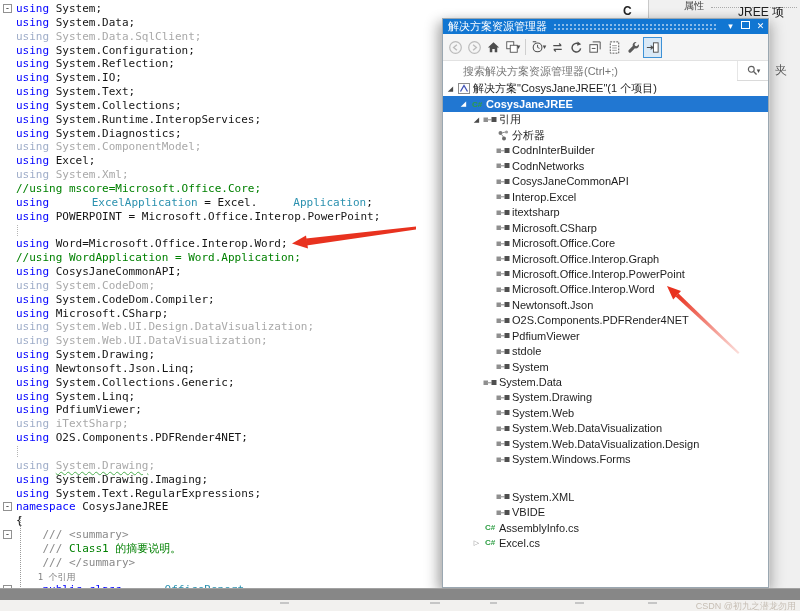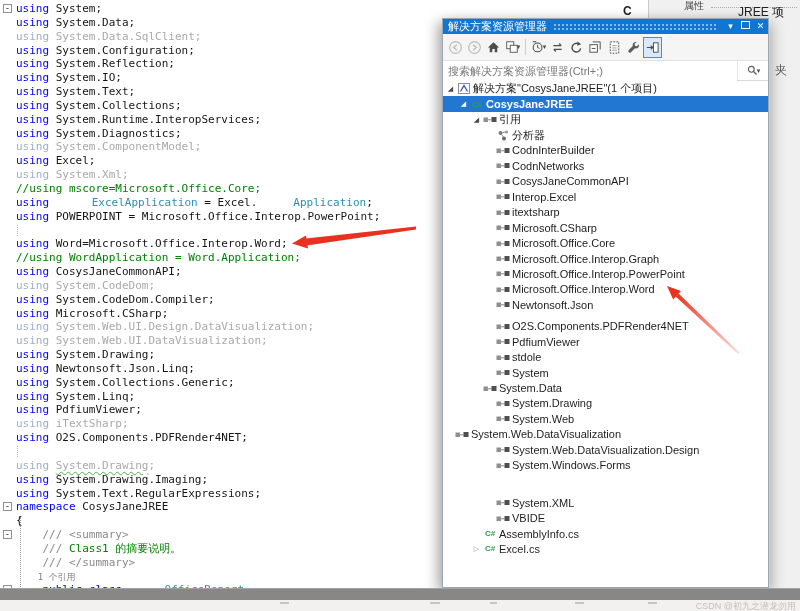--- a/index.html
+++ b/index.html
@@ -48,21 +48,21 @@
         background-size:4px 4px;}
   .winbtn{width:15px;height:13px;color:#fff;font-size:9px;line-height:13px;text-align:center;cursor:default;}
   .winbtn .sq{display:inline-block;width:7px;height:6px;border:1px solid #fff;text-decoration:none;}
   .toolbar{height:26px;background:#f5f5f5;border-bottom:1px solid #e2e2e2;display:flex;
            align-items:center;padding-left:3px;}
   .tbtn{width:19px;height:21px;display:flex;align-items:center;justify-content:center;}
   .tsep{width:1px;height:16px;background:#cfcfcf;margin:0 3px;}
   .caret{font-size:7px;color:#4d4d4d;margin-left:-2px;}
   .tbtn.pressed{border:1px solid #3d91d6;background:#d9e9f7;box-sizing:border-box;}
   .searchrow{height:19px;border-bottom:1px solid #dadada;display:flex;align-items:center;background:#fff;}
-  .searchrow input{flex:1;height:20px;border:none;outline:none;font-size:11px;padding:0 0 0 5px;
+  .searchrow input{flex:1;height:20px;border:none;outline:none;font-size:11px;padding:0 0 0 20px;
                    font-family:"Liberation Sans",sans-serif;color:#333;}
   .searchrow input::placeholder{color:#767676;}
   .search-icons{width:30px;display:flex;align-items:center;justify-content:center;border-left:1px solid #e6e6e6;height:100%;}
   .tree{position:relative;background:#fff;}
   .trow{height:15.45px;display:flex;align-items:center;font-size:11px;color:#1e1e1e;white-space:nowrap;}
   .trow .exp{width:11px;font-size:7px;color:#4a4a4a;text-align:center;flex:none;}
   .trow .exp.hollow{color:#8a8a8a;}
   .trow .ticon{width:16px;flex:none;display:flex;align-items:center;justify-content:center;}
   .trow .tlabel{padding-left:1px;}
   .trow .tlabel.b{font-weight:bold;}
@@ -350,21 +350,21 @@
           <span class="exp"></span>
           <span class="ticon">
             <svg width="14" height="11" viewBox="0 0 14 11">
               <rect x="0.5" y="3.5" width="4.5" height="4.5" fill="#8f8f8f"></rect>
               <rect x="4.5" y="5" width="4" height="1.4" fill="#aaaaaa"></rect>
               <rect x="8.5" y="3" width="5" height="5" fill="#4f4f4f"></rect>
             </svg>
           </span>
           <span class="tlabel">Newtonsoft.Json</span>
         </div>
-        <div class="trow" style="padding-left: 41px; margin-top: 6px;">
+        <div class="trow" style="padding-left: 41px;">
           <span class="exp"></span>
           <span class="ticon">
             <svg width="14" height="11" viewBox="0 0 14 11">
               <rect x="0.5" y="3.5" width="4.5" height="4.5" fill="#8f8f8f"></rect>
               <rect x="4.5" y="5" width="4" height="1.4" fill="#aaaaaa"></rect>
               <rect x="8.5" y="3" width="5" height="5" fill="#4f4f4f"></rect>
             </svg>
           </span>
           <span class="tlabel">O2S.Components.PDFRender4NET</span>
         </div>
@@ -427,21 +427,21 @@
           <span class="exp"></span>
           <span class="ticon">
             <svg width="14" height="11" viewBox="0 0 14 11">
               <rect x="0.5" y="3.5" width="4.5" height="4.5" fill="#8f8f8f"></rect>
               <rect x="4.5" y="5" width="4" height="1.4" fill="#aaaaaa"></rect>
               <rect x="8.5" y="3" width="5" height="5" fill="#4f4f4f"></rect>
             </svg>
           </span>
           <span class="tlabel">System.Web</span>
         </div>
-        <div class="trow" style="">
+        <div class="trow" style="padding-left: 41px;">
           <span class="exp"></span>
           <span class="ticon">
             <svg width="14" height="11" viewBox="0 0 14 11">
               <rect x="0.5" y="3.5" width="4.5" height="4.5" fill="#8f8f8f"></rect>
               <rect x="4.5" y="5" width="4" height="1.4" fill="#aaaaaa"></rect>
               <rect x="8.5" y="3" width="5" height="5" fill="#4f4f4f"></rect>
             </svg>
           </span>
           <span class="tlabel">System.Web.DataVisualization</span>
         </div>

